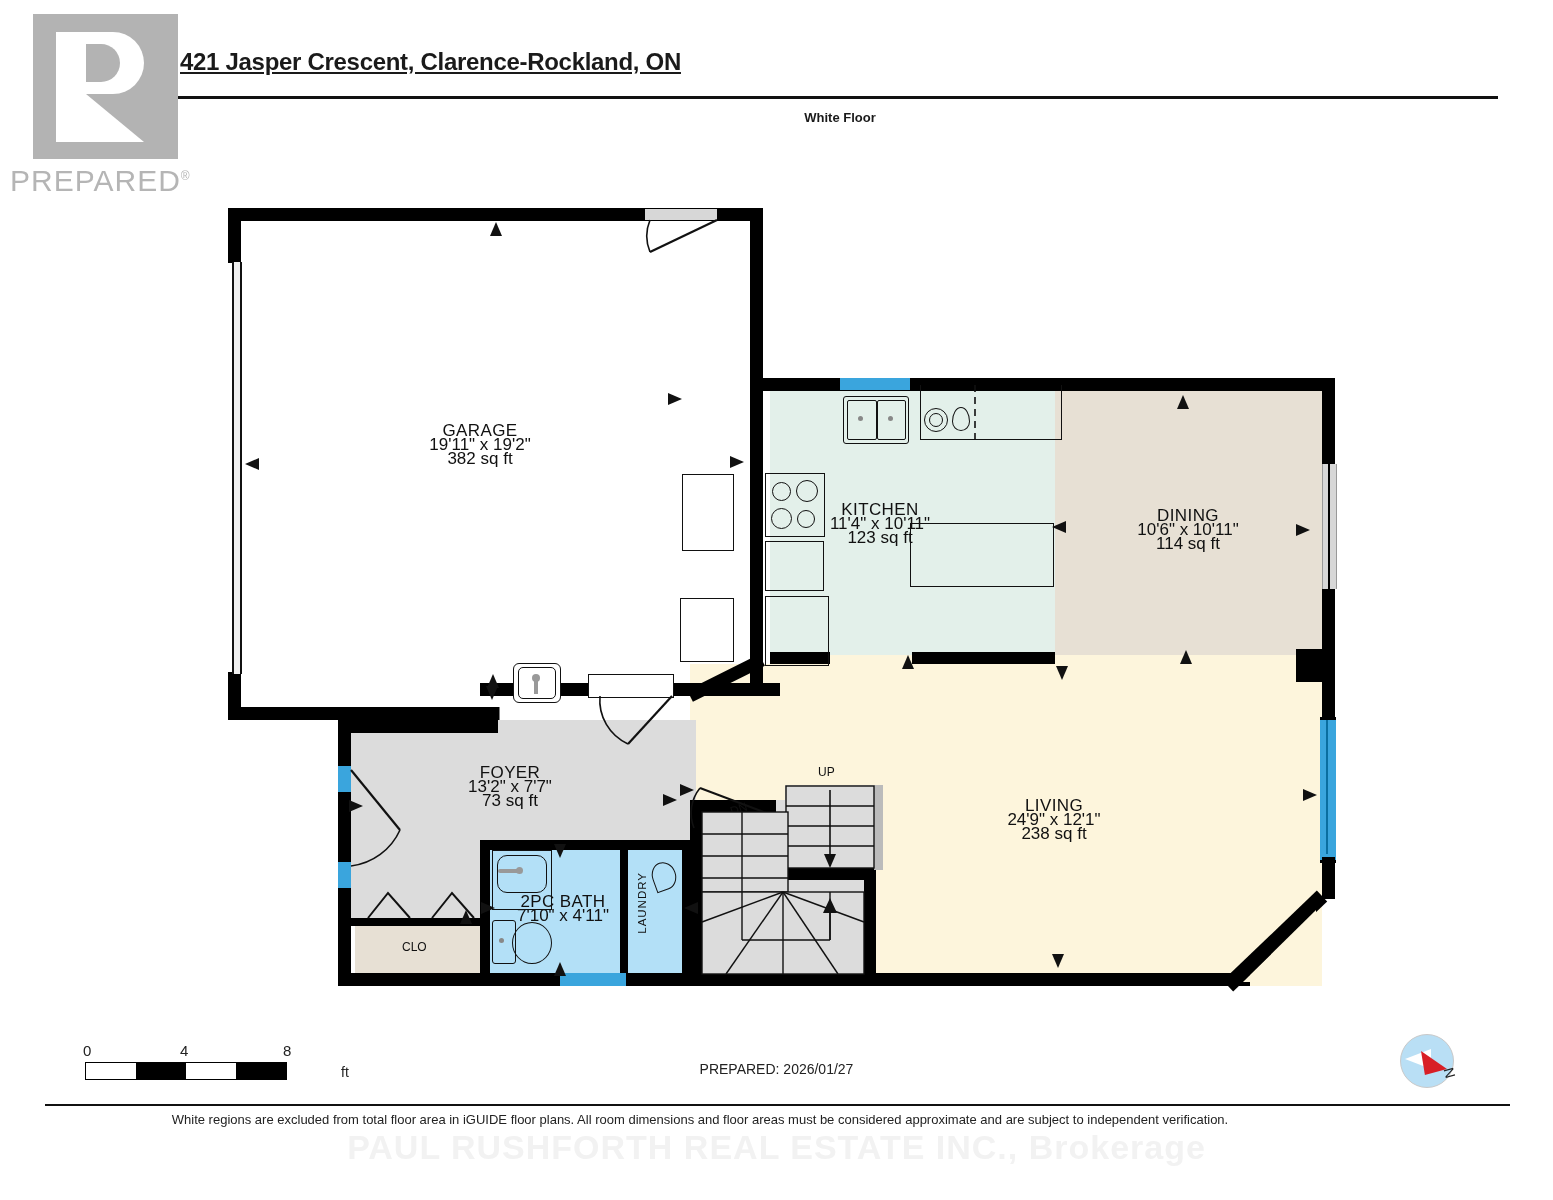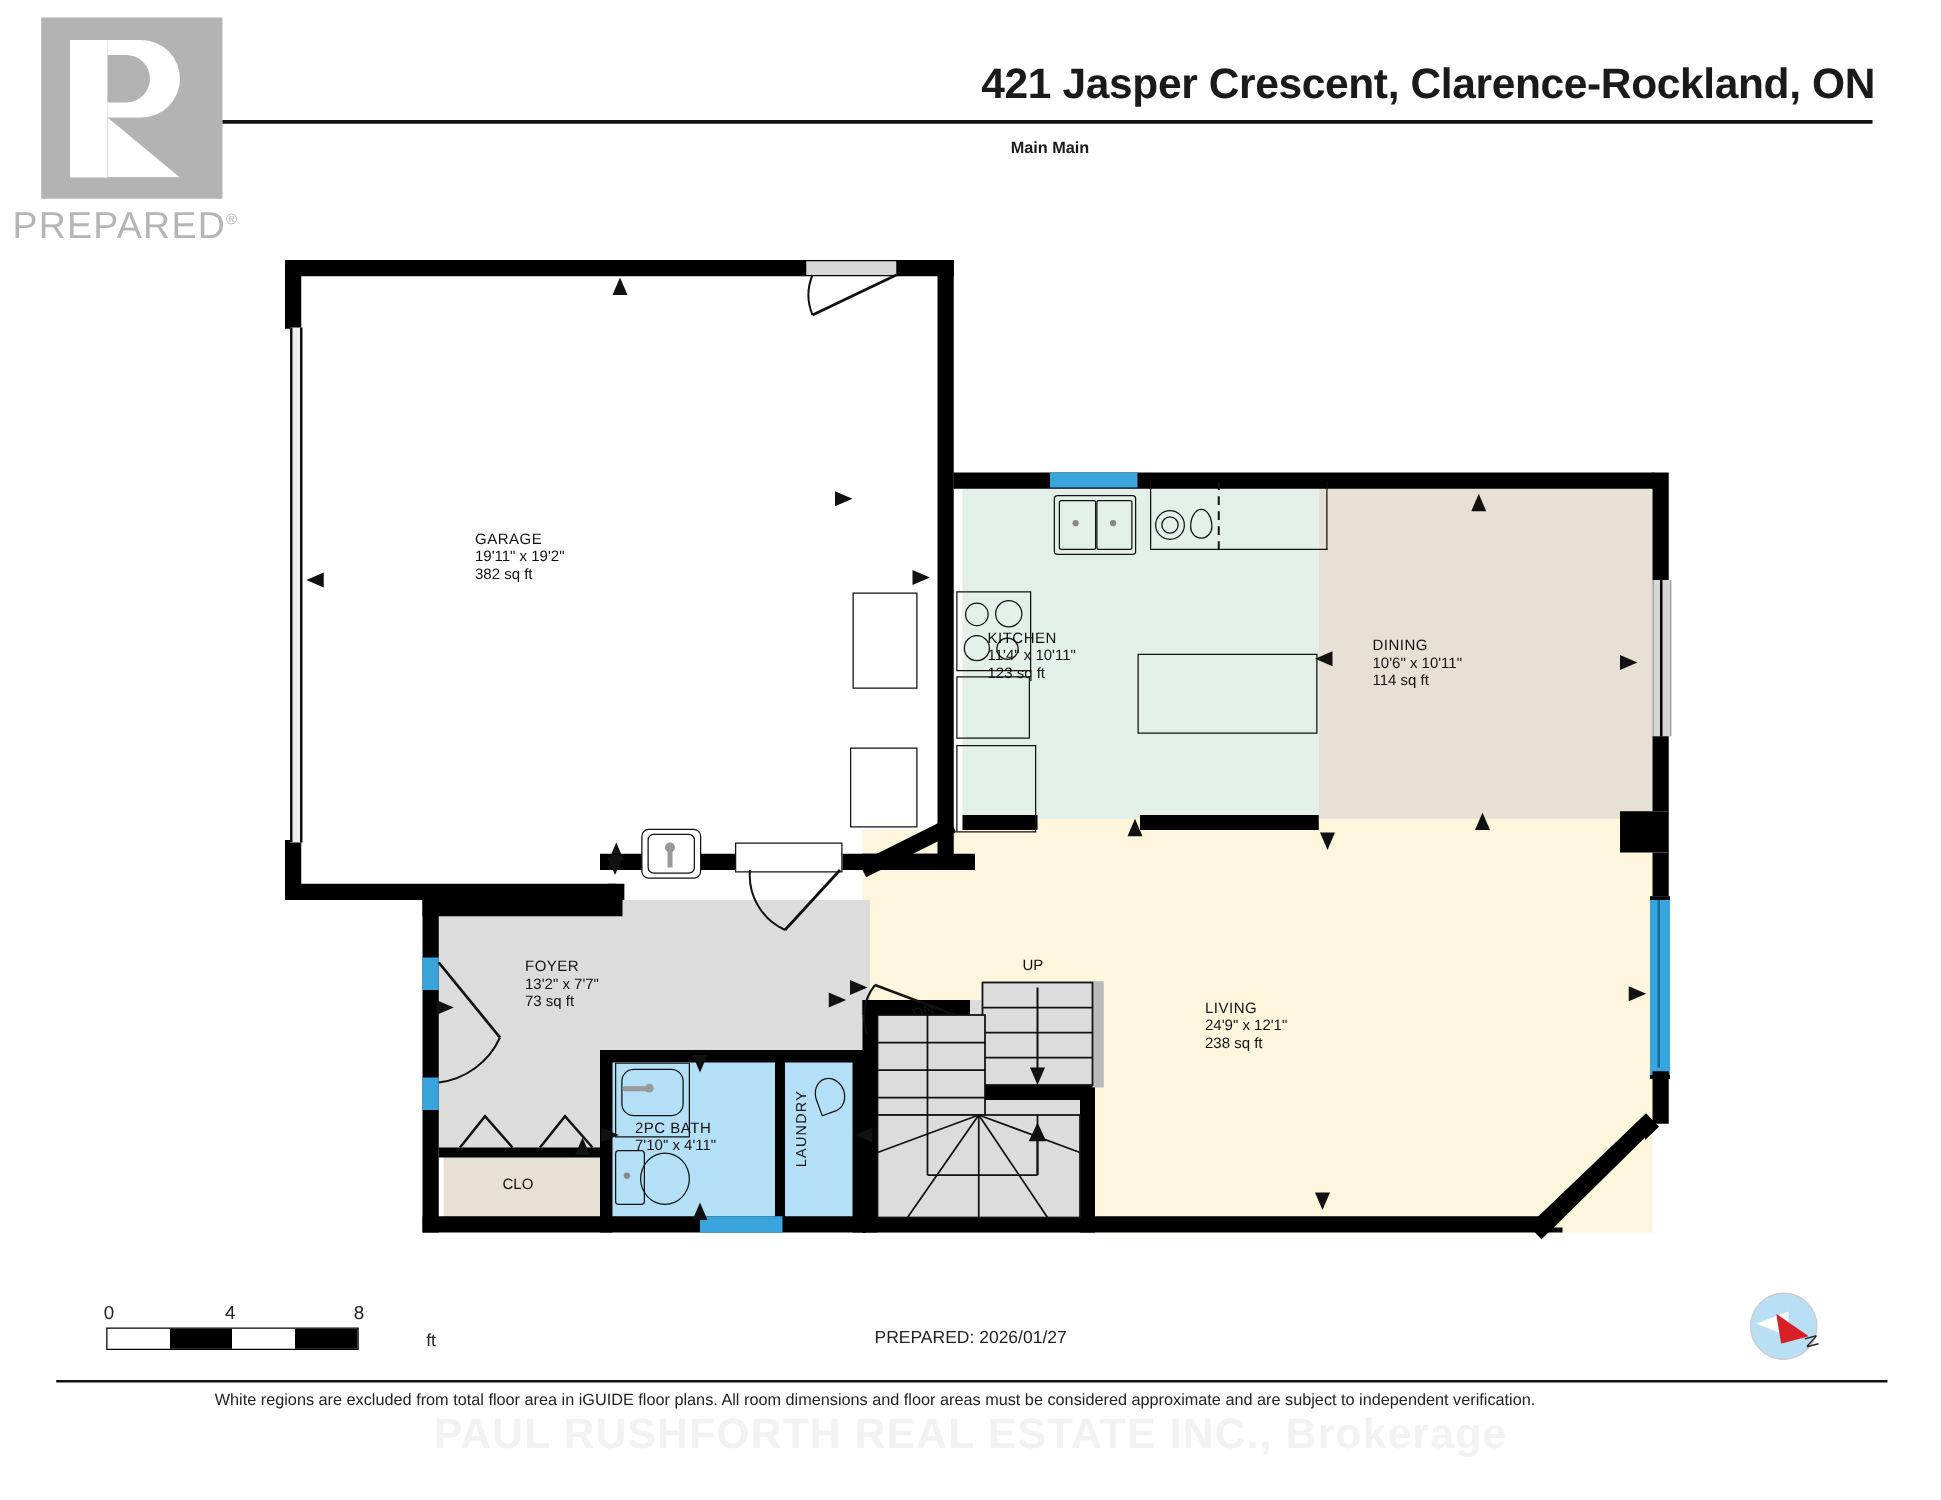--- a/index.html
+++ b/index.html
@@ -12,22 +12,22 @@
   #realtor-logo .bar-v{position:absolute;left:48px;top:18px;width:30px;height:110px;background:#fff;}
   #realtor-logo .bowl{position:absolute;left:78px;top:18px;width:58px;height:62px;
         background:#fff;border-radius:0 31px 31px 0;}
   #realtor-logo .bowl-in{position:absolute;left:78px;top:30px;width:34px;height:38px;background:#b3b3b3;border-radius:0 19px 19px 0;}
   #realtor-logo .leg{position:absolute;left:78px;top:80px;width:58px;height:48px;background:#fff;
         clip-path:polygon(0 0,0 100%,100% 100%);}
   #realtor-logo .word{position:absolute;left:2px;top:150px;font-size:30px;letter-spacing:1px;color:#b5b5b5;
         font-family:"Liberation Sans",sans-serif;}
   #realtor-logo .word sup{font-size:12px;vertical-align:super;}
 
-  #page-title{position:absolute;left:180px;top:48px;width:1320px;text-align:right;
-        font-size:34px;font-weight:bold;letter-spacing:-0.3px;}
+  #page-title{position:absolute;left:180px;top:48px;width:1320px;text-align:left;
+        font-size:24px;font-weight:bold;letter-spacing:-0.3px;text-decoration:underline;}
   #title-rule{position:absolute;left:178px;top:96px;width:1320px;height:3px;background:#111;}
   #floor-label{position:absolute;left:180px;top:110px;width:1320px;text-align:center;
         font-size:13px;font-weight:bold;}
 
   
   #plan{position:absolute;left:0;top:0;width:1553px;height:1200px;}
 
   
   #scalebar{position:absolute;left:85px;top:1062px;width:200px;height:16px;border:1.5px solid #000;
         background:linear-gradient(to right,#fff 0 25%,#000 25% 50%,#fff 50% 75%,#000 75% 100%);}
@@ -50,21 +50,21 @@
 
   #footer-rule{position:absolute;left:45px;top:1104px;width:1465px;height:2px;background:#111;}
   #disclaimer{position:absolute;left:0;top:1112px;width:1400px;text-align:center;font-size:13px;color:#222;}
 
   #watermark{position:absolute;left:0;top:1128px;width:1553px;text-align:center;
         font-size:34px;font-weight:bold;color:#f2f2f2;letter-spacing:1px;white-space:nowrap;}
 
   
   .wall{position:absolute;background:#000;}
   .fill{position:absolute;}
-  .rm-label{position:absolute;font-size:12px;line-height:14px;color:#111;}
+  .rm-label{position:absolute;text-align:center;font-size:17px;line-height:14px;color:#111;}
   .rm-label .nm{font-weight:normal;letter-spacing:0.4px;}
   .fx{position:absolute;border:1.4px solid #111;background:transparent;}
   .win-blue{position:absolute;background:#3aa5dd;}
   .win-gray{position:absolute;background:#d7d7d7;}
   .small-txt{position:absolute;font-size:11px;color:#111;}
   .vert-txt{position:absolute;font-size:11.5px;color:#111;letter-spacing:1px;
         writing-mode:vertical-rl;transform:rotate(180deg);}
   svg.ov{position:absolute;left:0;top:0;width:1553px;height:1200px;pointer-events:none;}
 </style>
 </head>
@@ -74,21 +74,21 @@
   <div class="mark"></div>
   <div class="bar-v"></div>
   <div class="bowl"></div>
   <div class="bowl-in"></div>
   <div class="leg"></div>
   <div class="word"><span>PREPARED</span><sup>®</sup></div>
 </div>
 
 <div id="page-title">421 Jasper Crescent, Clarence-Rockland, ON</div>
 <div id="title-rule"></div>
-<div id="floor-label">Main Main</div>
+<div id="floor-label">White Floor</div>
 
 <div id="plan">
 
   <div class="fill" style="left:240px;top:218px;width:520px;height:492px;background:#ffffff;"></div>
 
   <div class="fill" style="left:770px;top:384px;width:285px;height:280px;background:#e3f0ea;"></div>
 
   <div class="fill" style="left:1055px;top:384px;width:267px;height:280px;background:#e7e0d4;"></div>
 
   <div class="fill" style="left:690px;top:664px;width:632px;height:322px;background:#fdf5dc;"></div>

